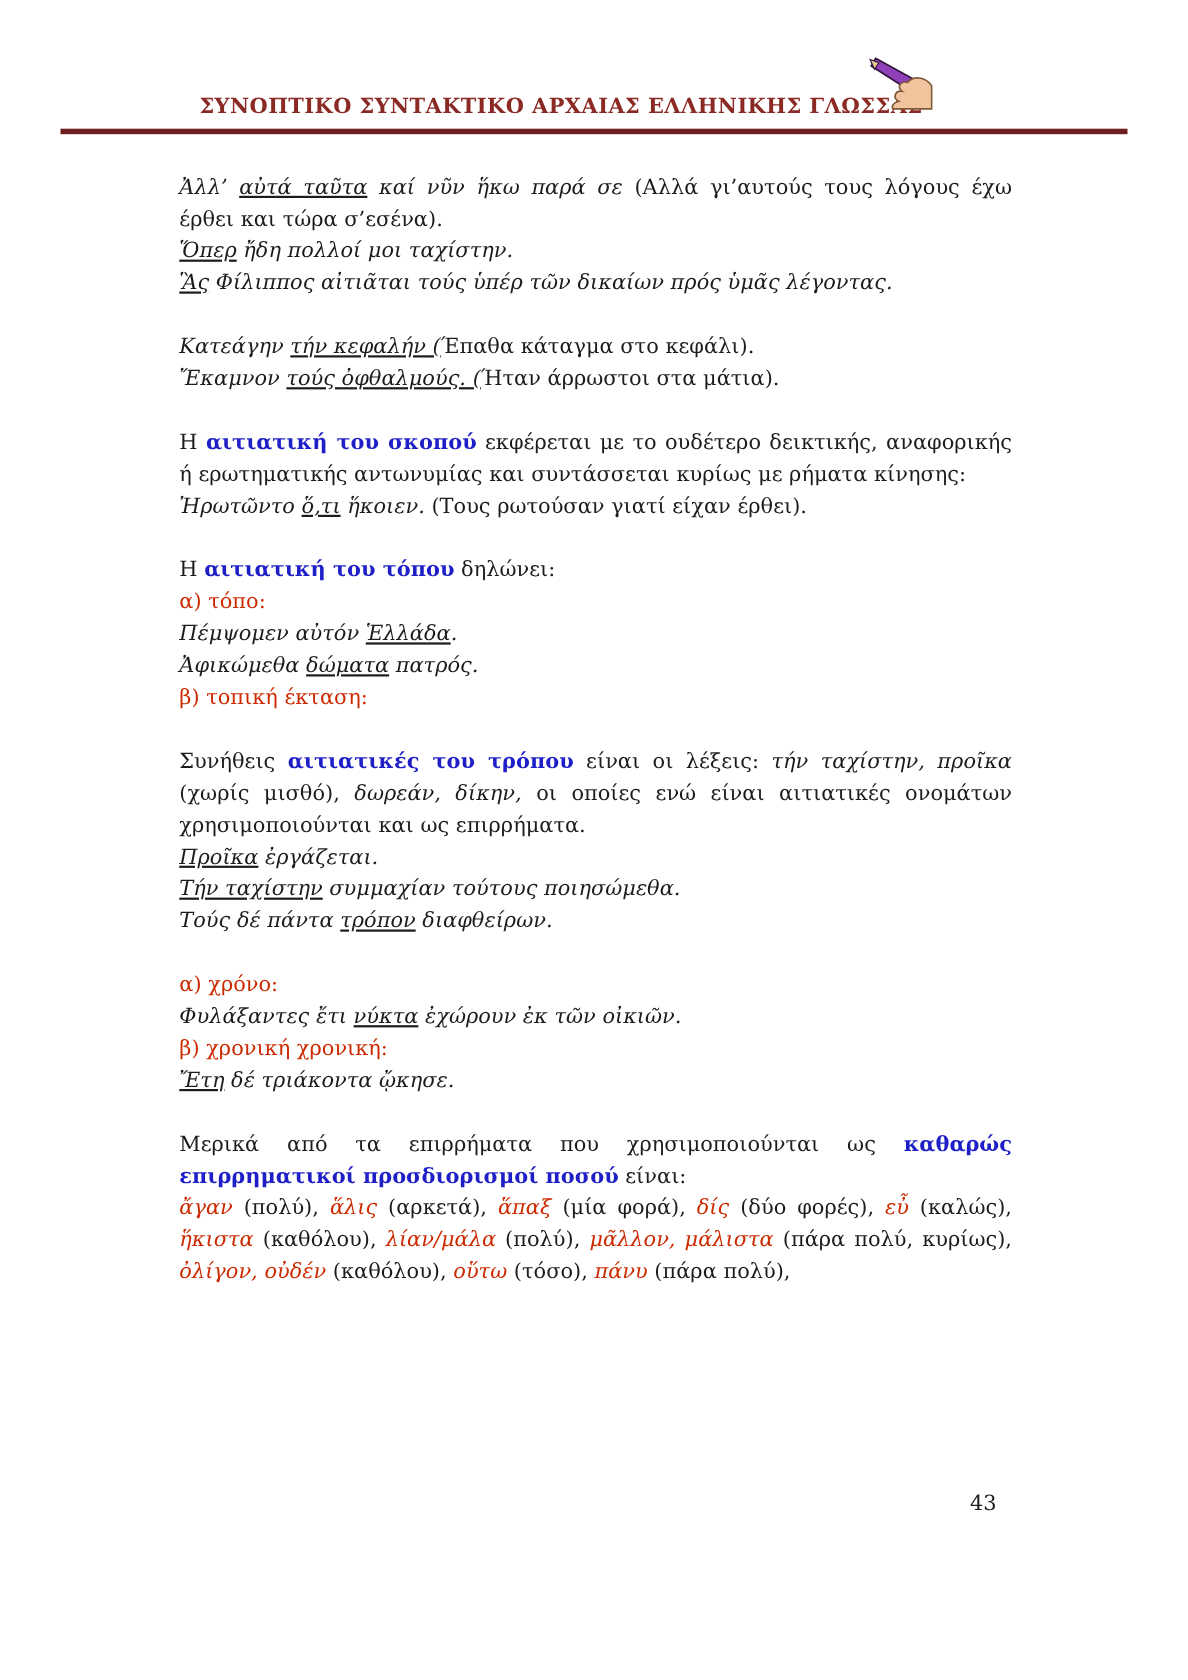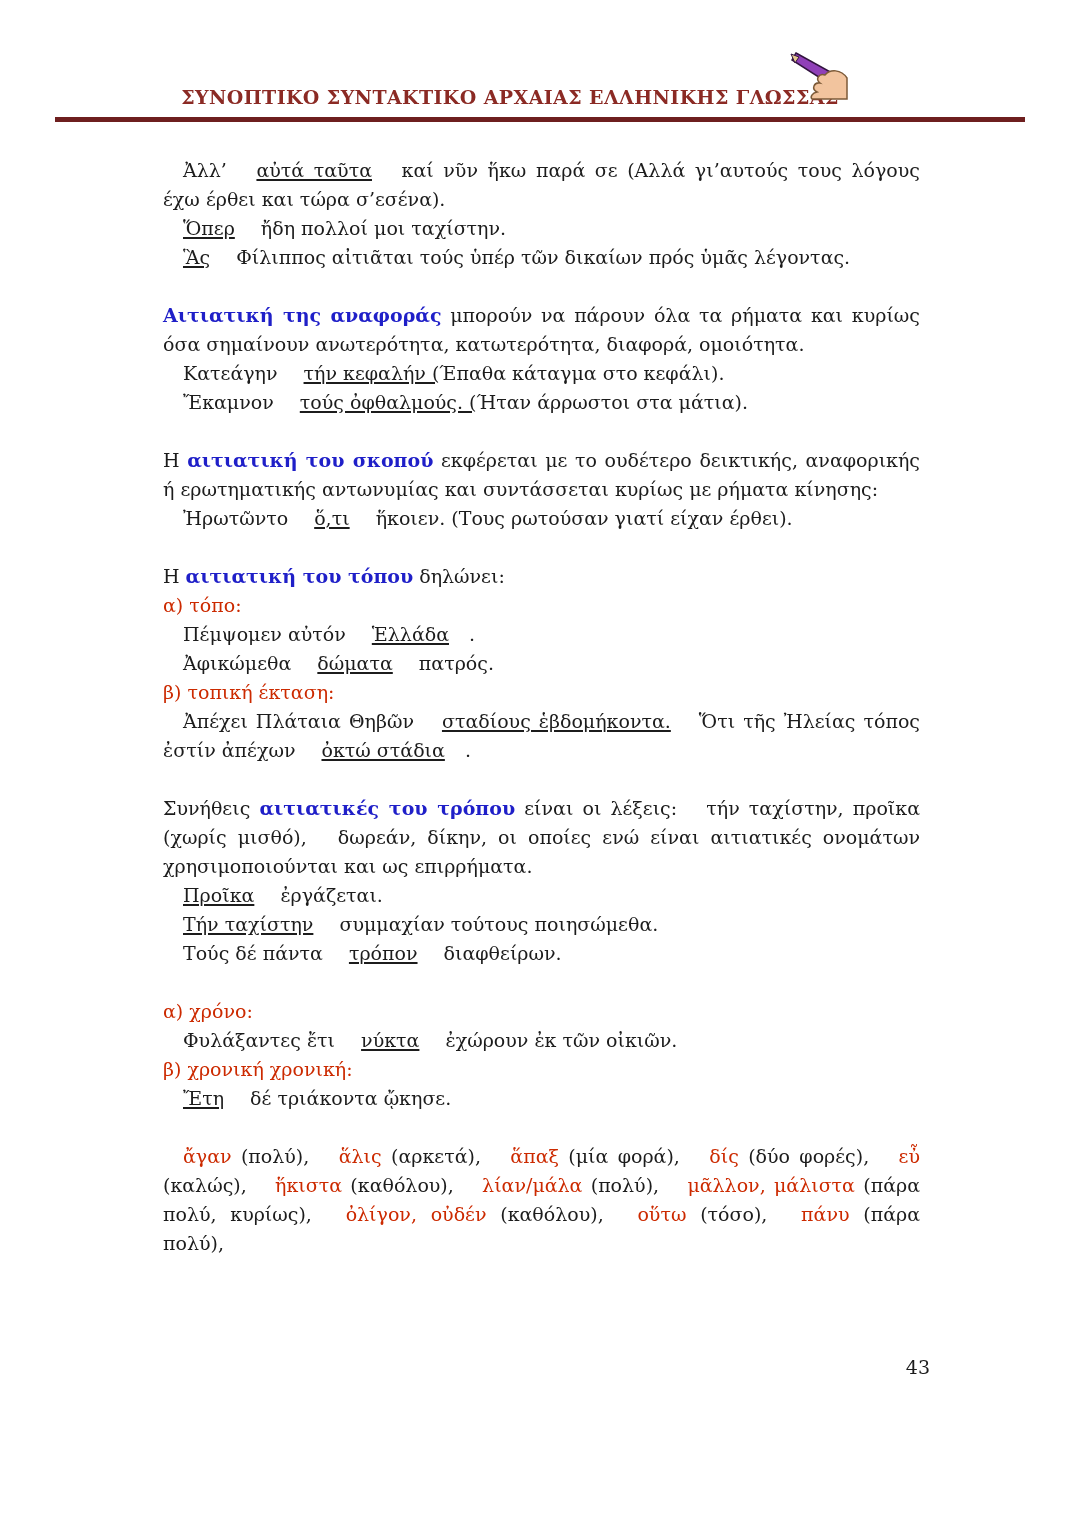--- a/index.html
+++ b/index.html
@@ -21,26 +21,26 @@
     color:var(--maroon);font-weight:bold;font-size:19px;letter-spacing:0.4px;
   }
   .header-icon{position:absolute;top:52px;right:232px;display:inline-block;}
   .header-rule{height:5px;background:var(--rule);margin:9px 55px 0 55px;}
   .content{
     padding:34px 160px 0 163px;
     font-size:19px;line-height:29px;
   }
   .block{margin-bottom:29px;}
   .line{text-align:justify;}
-  .s-i{margin-left:20px;}
+  .s-i{font-style:italic;}
   .s-u{text-decoration:underline;text-decoration-thickness:1.5px;text-underline-offset:2px;}
   .s-blue{color:var(--blue);font-weight:bold;}
   .s-red{color:var(--red);}
   .footer{
-    position:absolute;top:1356px;right:150px;
+    position:absolute;top:1356px;right:174px;
     font-size:19px;color:var(--text);
   }
 </style>
 </head>
 <body>
 
 <div class="page">
 
   <header class="header">
     <div class="header-title">ΣΥΝΟΠΤΙΚΟ ΣΥΝΤΑΚΤΙΚΟ ΑΡΧΑΙΑΣ ΕΛΛΗΝΙΚΗΣ ΓΛΩΣΣΑΣ</div>
@@ -54,49 +54,48 @@
     <div class="header-rule"></div>
   </header>
 
   <main class="content">
       <div class="block">
         <div class="line"><span class="s-i">Ἀλλ’ </span><span class="s-i s-u">αὐτά ταῦτα</span><span class="s-i"> καί νῦν ἥκω παρά σε </span><span class="">(Αλλά γι’αυτούς τους λόγους έχω έρθει και τώρα σ’εσένα).</span></div>
         <div class="line"><span class="s-i s-u">Ὅπερ</span><span class="s-i"> ἤδη πολλοί μοι ταχίστην.</span></div>
         <div class="line"><span class="s-i s-u">Ἃς</span><span class="s-i"> Φίλιππος αἰτιᾶται τούς ὑπέρ τῶν δικαίων πρός ὑμᾶς λέγοντας.</span></div>
       </div>
       <div class="block">
-        <div class="line"><span class="s-blue">Αιτιατική της αναφοράς</span><span class=""> μπορούν να πάρουν όλα τα ρήματα και κυρίως όσα σημαίνουν ανωτερότητα, κατωτερότητα, διαφορά, ομοιότητα.</span></div>
         <div class="line"><span class="s-i">Κατεάγην </span><span class="s-i s-u">τήν κεφαλήν (</span><span class="">Έπαθα κάταγμα στο κεφάλι).</span></div>
         <div class="line"><span class="s-i">Ἔκαμνον </span><span class="s-i s-u">τούς ὀφθαλμούς. (</span><span class="">Ήταν άρρωστοι στα μάτια).</span></div>
       </div>
       <div class="block">
         <div class="line"><span class="">Η </span><span class="s-blue">αιτιατική του σκοπού</span><span class=""> εκφέρεται με το ουδέτερο δεικτικής, αναφορικής ή ερωτηματικής αντωνυμίας και συντάσσεται κυρίως με ρήματα κίνησης:</span></div>
         <div class="line"><span class="s-i">Ἠρωτῶντο </span><span class="s-i s-u">ὅ,τι</span><span class="s-i"> ἥκοιεν.</span><span class=""> (Τους ρωτούσαν γιατί είχαν έρθει).</span></div>
       </div>
       <div class="block">
         <div class="line"><span class="">Η </span><span class="s-blue">αιτιατική του τόπου</span><span class=""> δηλώνει:</span></div>
         <div class="line"><span class="s-red">α) τόπο:</span></div>
         <div class="line"><span class="s-i">Πέμψομεν αὐτόν </span><span class="s-i s-u">Ἑλλάδα</span><span class="s-i">.</span></div>
         <div class="line"><span class="s-i">Ἀφικώμεθα </span><span class="s-i s-u">δώματα</span><span class="s-i"> πατρός.</span></div>
         <div class="line"><span class="s-red">β) τοπική έκταση:</span></div>
-        <div class="line"><span class="s-i">Ἀπέχει Πλάταια Θηβῶν </span><span class="s-i s-u">σταδίους ἑβδομήκοντα.</span><span class="s-i"> Ὅτι τῆς Ἠλείας τόπος ἐστίν ἀπέχων </span><span class="s-i s-u">ὀκτώ στάδια</span><span class="s-i">.</span></div>
       </div>
       <div class="block">
         <div class="line"><span class="">Συνήθεις </span><span class="s-blue">αιτιατικές του τρόπου</span><span class=""> είναι οι λέξεις: </span><span class="s-i">τήν ταχίστην, προῖκα</span><span class=""> (χωρίς μισθό), </span><span class="s-i">δωρεάν, δίκην,</span><span class=""> οι οποίες ενώ είναι αιτιατικές ονομάτων χρησιμοποιούνται και ως επιρρήματα.</span></div>
         <div class="line"><span class="s-i s-u">Προῖκα</span><span class="s-i"> ἐργάζεται.</span></div>
         <div class="line"><span class="s-i s-u">Τήν ταχίστην</span><span class="s-i"> συμμαχίαν τούτους ποιησώμεθα.</span></div>
         <div class="line"><span class="s-i">Τούς δέ πάντα </span><span class="s-i s-u">τρόπον</span><span class="s-i"> διαφθείρων.</span></div>
       </div>
       <div class="block">
         <div class="line"><span class="s-red">α) χρόνο:</span></div>
         <div class="line"><span class="s-i">Φυλάξαντες ἔτι </span><span class="s-i s-u">νύκτα</span><span class="s-i"> ἐχώρουν ἐκ τῶν οἰκιῶν.</span></div>
         <div class="line"><span class="s-red">β) χρονική χρονική:</span></div>
         <div class="line"><span class="s-i s-u">Ἔτη</span><span class="s-i"> δέ τριάκοντα ᾤκησε.</span></div>
       </div>
       <div class="block">
+        <div class="line"><span class="">Μερικά από τα επιρρήματα που χρησιμοποιούνται ως </span><span class="s-blue">καθαρώς επιρρηματικοί προσδιορισμοί ποσού</span><span class=""> είναι:</span></div>
         <div class="line"><span class="s-i s-red">ἄγαν</span><span class=""> (πολύ), </span><span class="s-i s-red">ἅλις</span><span class=""> (αρκετά), </span><span class="s-i s-red">ἅπαξ</span><span class=""> (μία φορά), </span><span class="s-i s-red">δίς</span><span class=""> (δύο φορές), </span><span class="s-i s-red">εὖ</span><span class=""> (καλώς), </span><span class="s-i s-red">ἥκιστα</span><span class=""> (καθόλου), </span><span class="s-i s-red">λίαν/μάλα</span><span class=""> (πολύ), </span><span class="s-i s-red">μᾶλλον, μάλιστα</span><span class=""> (πάρα πολύ, κυρίως), </span><span class="s-i s-red">ὀλίγον, οὐδέν</span><span class=""> (καθόλου), </span><span class="s-i s-red">οὕτω</span><span class=""> (τόσο), </span><span class="s-i s-red">πάνυ</span><span class=""> (πάρα πολύ),</span></div>
       </div>
     </main>
 
   <div class="footer">
     <span>43</span>
   </div>
 
 </div>
 

